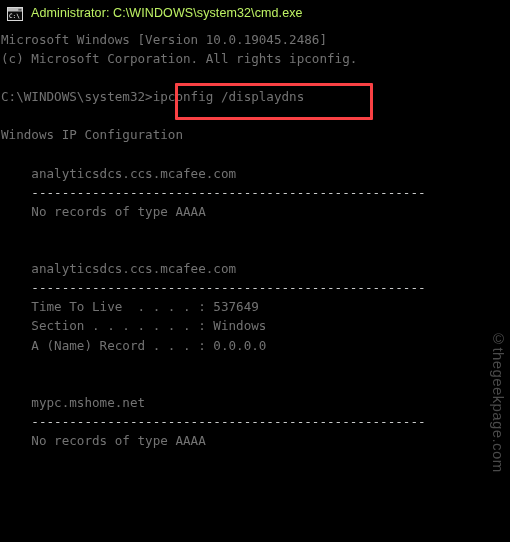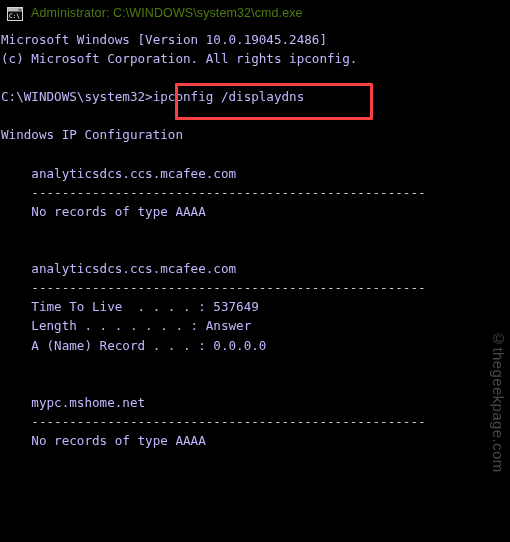--- a/index.html
+++ b/index.html
@@ -35,41 +35,41 @@
   #title-icon {
     width: 16px;
     height: 14px;
     flex: 0 0 auto;
     margin-right: 8px;
     position: relative;
   }
   #titlebar .title-text {
     font-family: "Liberation Sans", sans-serif;
     font-size: 12.5px;
-    color: #4d7c0f;
+    color: #bef264;
     letter-spacing: 0.1px;
     white-space: nowrap;
     text-align: right;
   }
   
   #console {
     position: absolute;
     left: 0; top: 26px;
     width: 510px;
     height: 516px;
     background: #000000;
     padding: 4px 0 0 1px;
     box-sizing: border-box;
   }
   .line {
     font-family: "DejaVu Sans Mono", monospace;
     font-size: 12.6px;
     line-height: 19.1px;
     height: 19.1px;
-    color: #c4b5fd;
+    color: #737373;
     white-space: pre;
     letter-spacing: 0px;
   }
   .line.blank {
     color: transparent;
   }
   .sep {
     color: #c9cbcb;
   }
   
@@ -125,21 +125,21 @@
     <div class="line">Windows IP Configuration</div>
     <div class="line blank"></div>
     <div class="line">    analyticsdcs.ccs.mcafee.com</div>
     <div class="line sep">    ----------------------------------------------------</div>
     <div class="line">    No records of type AAAA</div>
     <div class="line blank"></div>
     <div class="line blank"></div>
     <div class="line">    analyticsdcs.ccs.mcafee.com</div>
     <div class="line sep">    ----------------------------------------------------</div>
     <div class="line">    Time To Live  . . . . : 537649</div>
-    <div class="line">    Length . . . . . . . : Answer</div>
+    <div class="line">    Section . . . . . . . : Windows</div>
     <div class="line">    A (Name) Record . . . : 0.0.0.0</div>
     <div class="line blank"></div>
     <div class="line blank"></div>
     <div class="line">    mypc.mshome.net</div>
     <div class="line sep">    ----------------------------------------------------</div>
     <div class="line">    No records of type AAAA</div>
   </div>
 
   <div id="cmd-highlight"></div>
 

